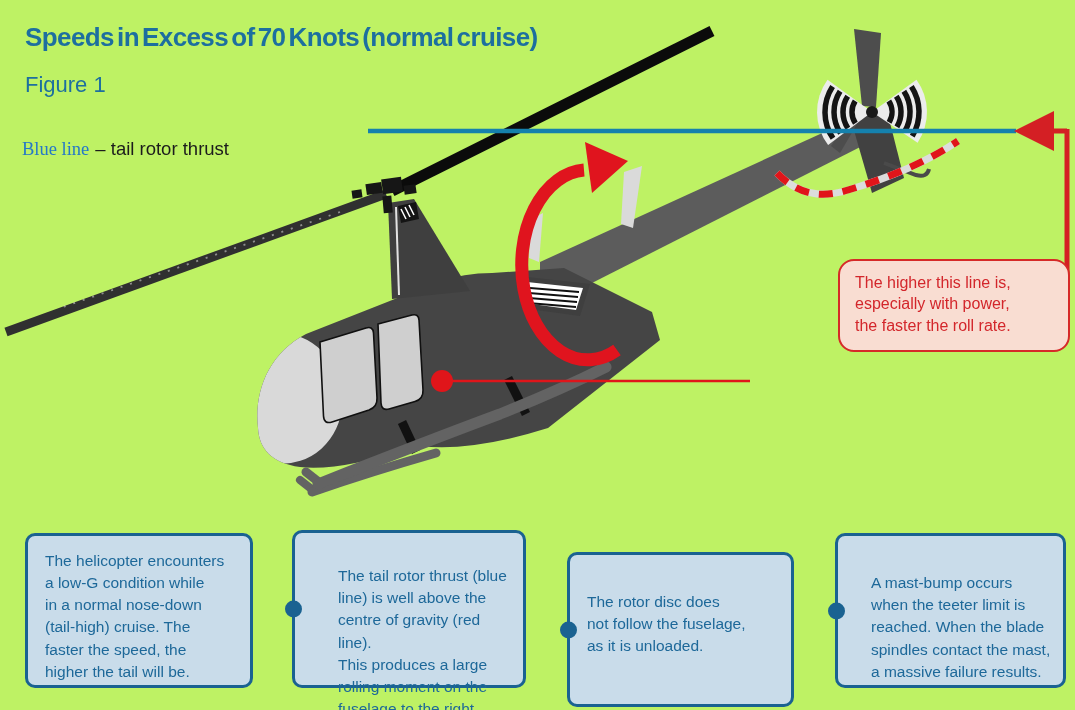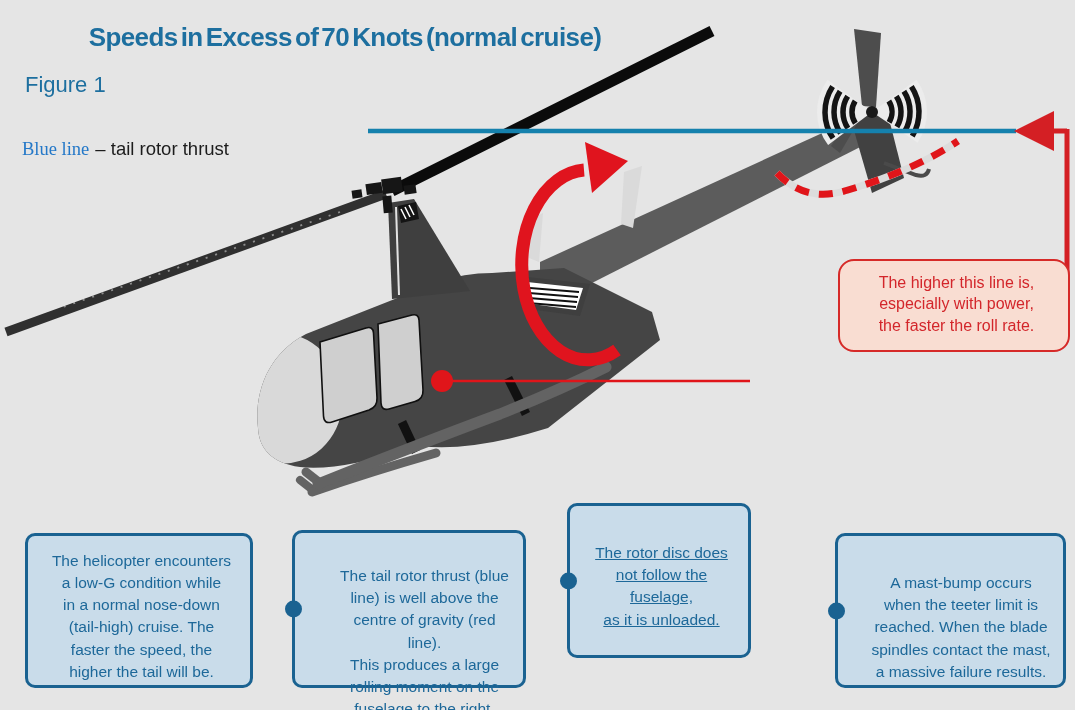--- a/index.html
+++ b/index.html
@@ -1,17 +1,17 @@
 <!DOCTYPE html>
 <html><head>
 <meta charset="utf-8">
 <style>
   html,body{margin:0;padding:0;background:#ffffff;}
   body{font-family:"Liberation Sans", sans-serif;}
-  .stage{position:relative;width:1075px;height:710px;background:#e5e5e5;overflow:hidden;text-align:center;}
+  .stage{position:relative;width:1075px;height:710px;background:#bef264;overflow:hidden;}
   .diagram-svg{position:absolute;left:0;top:0;}
 
   .page-title{
     position:absolute;left:25px;top:22px;width:640px;
     font-size:26px;font-weight:bold;color:#1d6f9f;
     letter-spacing:-0.6px;word-spacing:-3.5px;
   }
   .figure-label{
     position:absolute;left:25px;top:72px;
     font-size:22px;color:#1d6f9f;
@@ -30,21 +30,21 @@
   }
 
   .note-box{
     position:absolute;box-sizing:border-box;
     background:#c9dcea;border:3px solid #1a6291;border-radius:10px;
     color:#1d6899;font-size:15.5px;line-height:1.43;
     padding:14px 12px 8px 17px;white-space:pre-line;
   }
   .note-1{left:25px;top:533px;width:228px;height:155px;}
   .note-2{left:292px;top:530px;width:234px;height:158px;padding-top:10px;padding-left:43px;}
-  .note-3{left:567px;top:503px;width:184px;height:155px;text-decoration:underline;}
+  .note-3{left:567px;top:552px;width:227px;height:155px;}
   .note-4{left:835px;top:533px;width:231px;height:155px;padding-left:33px;}
   .note-dot{
     position:absolute;left:-10px;top:50%;transform:translateY(-50%);
     width:17px;height:17px;border-radius:50%;background:#1a6291;
   }
 </style>
 </head>
 <body>
 
 <div class="stage">

